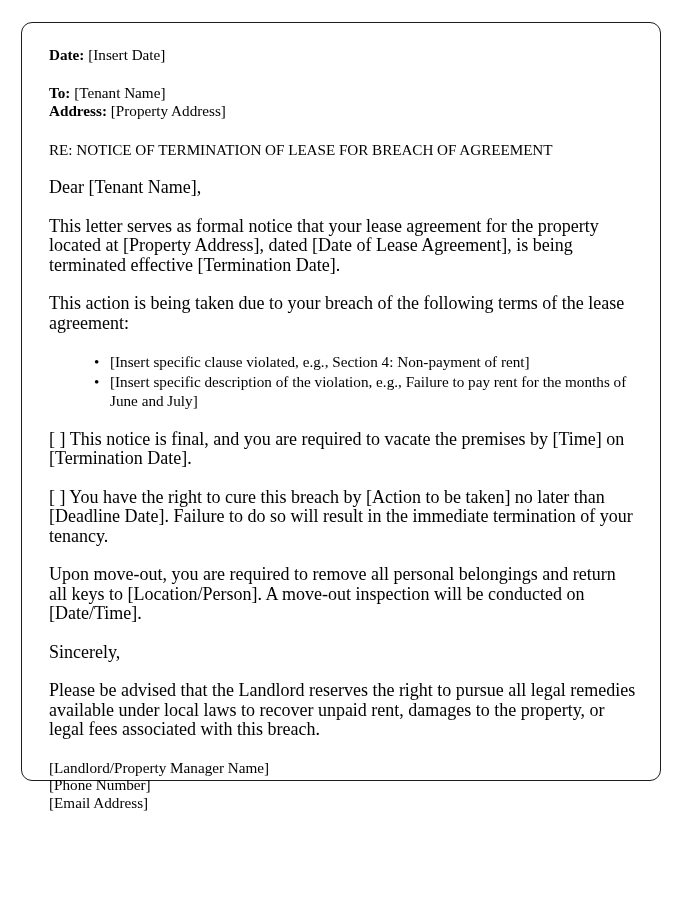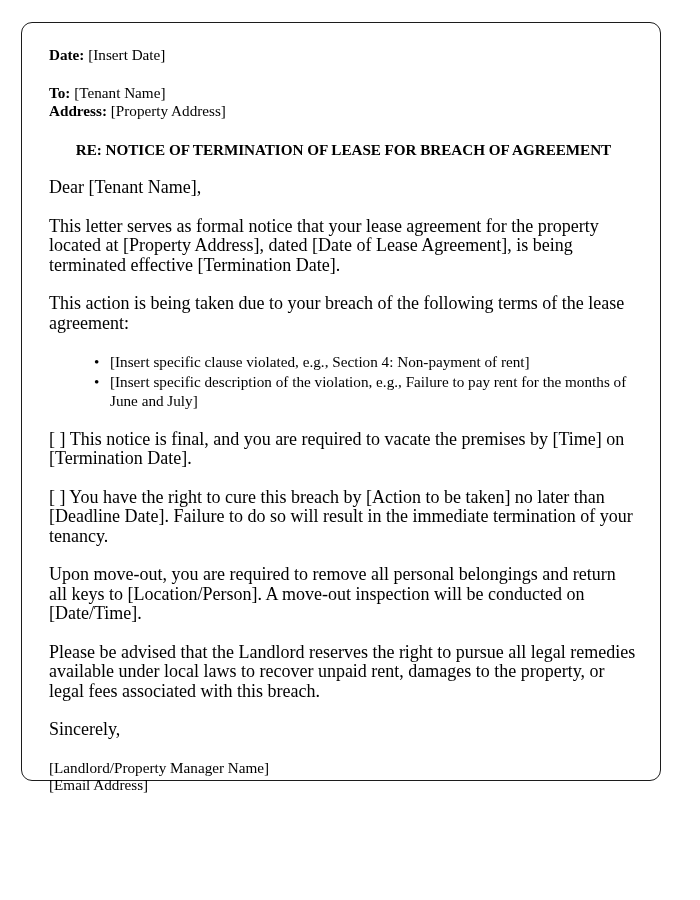--- a/index.html
+++ b/index.html
@@ -57,24 +57,23 @@
     line-height: 18.5px;
   }
 
   .lbl {
     font-weight: bold;
   }
 
   .heading {
     font-size: 15.2px;
     line-height: 19.5px;
-    font-weight: bold;
+    font-weight: normal;
     margin: 0 0 19px 0;
     letter-spacing: -0.05px;
-    text-align: center;
   }
 
   .bullets {
     list-style: none;
     margin: 0 0 19px 0;
     padding: 0;
   }
   .bullets li {
     position: relative;
     font-size: 15.2px;
@@ -139,24 +138,25 @@
         </li>
       </ul>
 
 
       <div class="para">[ ] This notice is final, and you are required to vacate the premises by [Time] on [Termination Date].</div>
 
       <div class="para">[ ] You have the right to cure this breach by [Action to be taken] no later than [Deadline Date]. Failure to do so will result in the immediate termination of your tenancy.</div>
 
       <div class="para">Upon move-out, you are required to remove all personal belongings and return all keys to [Location/Person]. A move-out inspection will be conducted on [Date/Time].</div>
 
+      <div class="para">Sincerely,</div>
+
       <div class="para">Please be advised that the Landlord reserves the right to pursue all legal remedies available under local laws to recover unpaid rent, damages to the property, or legal fees associated with this breach.</div>
-
-      <div class="para">Sincerely,</div>
 
       <div class="sig-block">
         <div class="line">[Landlord/Property Manager Name]</div>
+        <div class="line">[Phone Number]</div>
         <div class="line">[Email Address]</div>
       </div>
 
     </div>
   </div>
 </div>
 
 </body></html>

